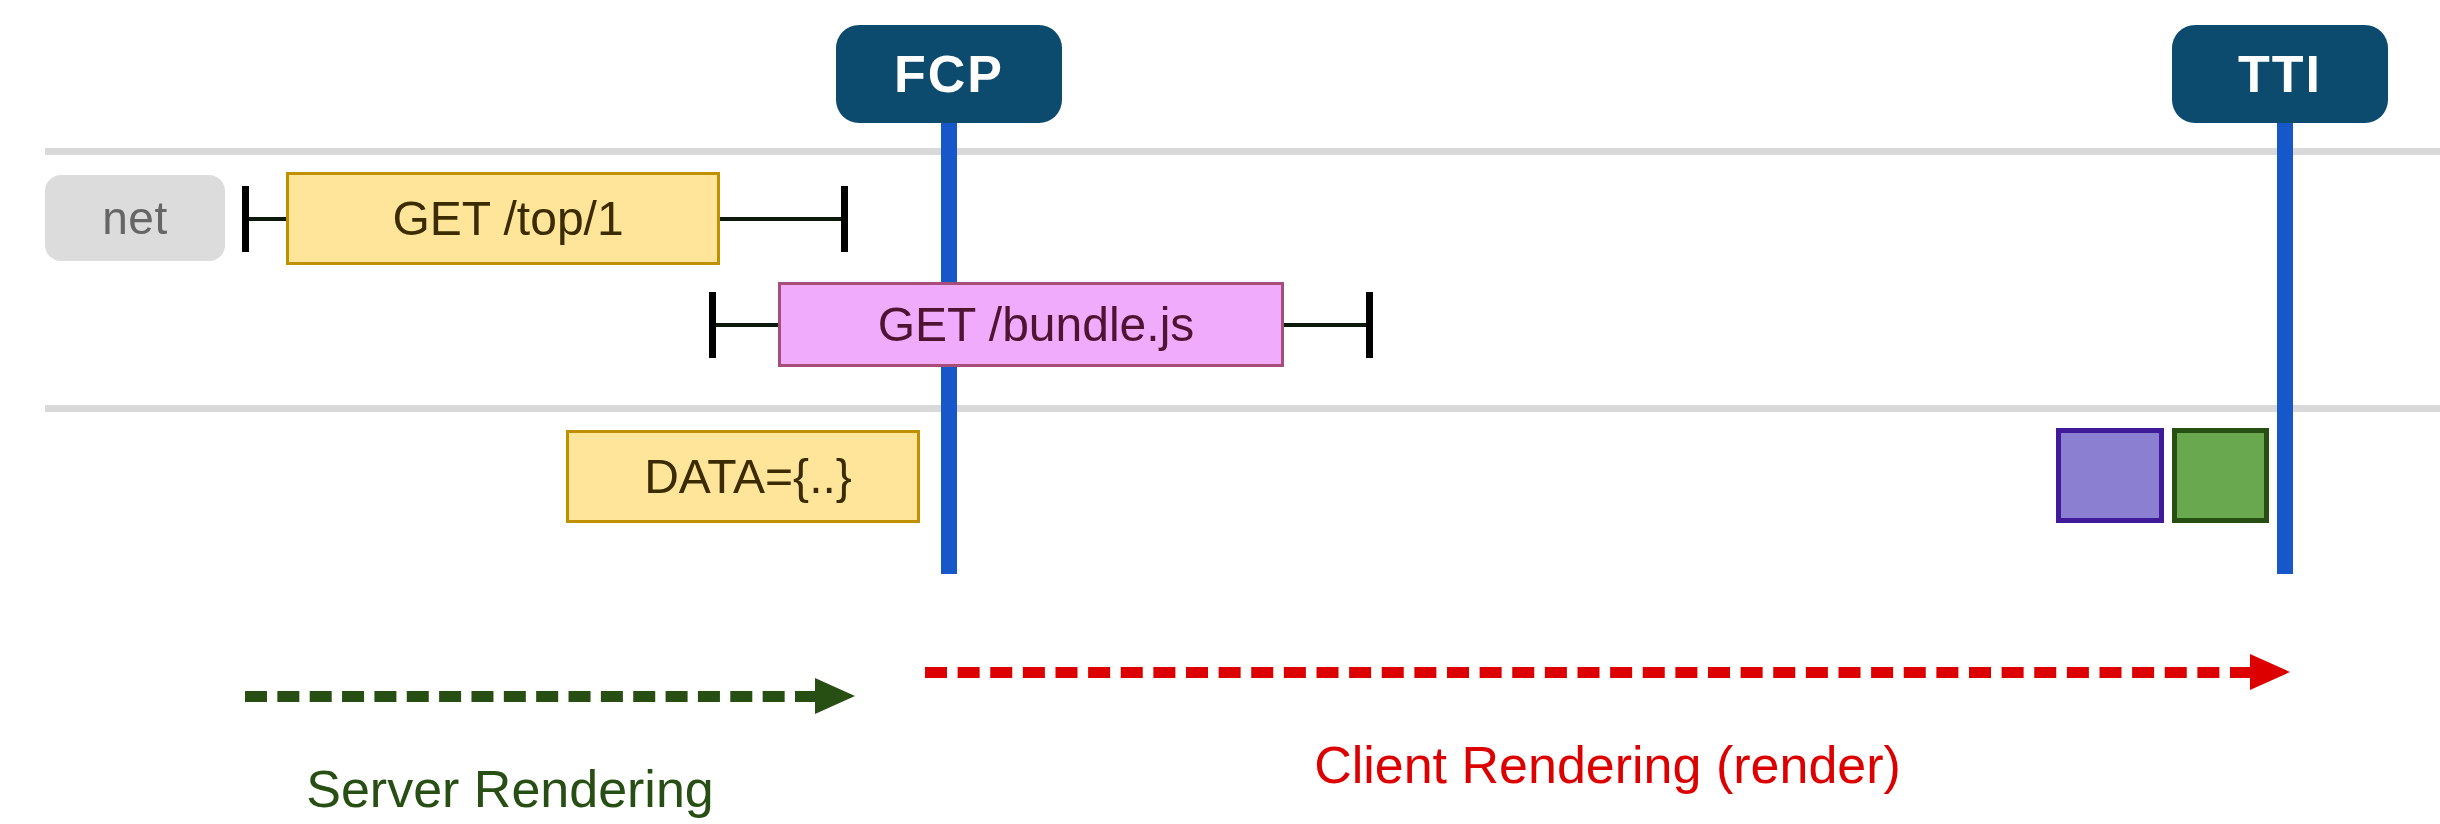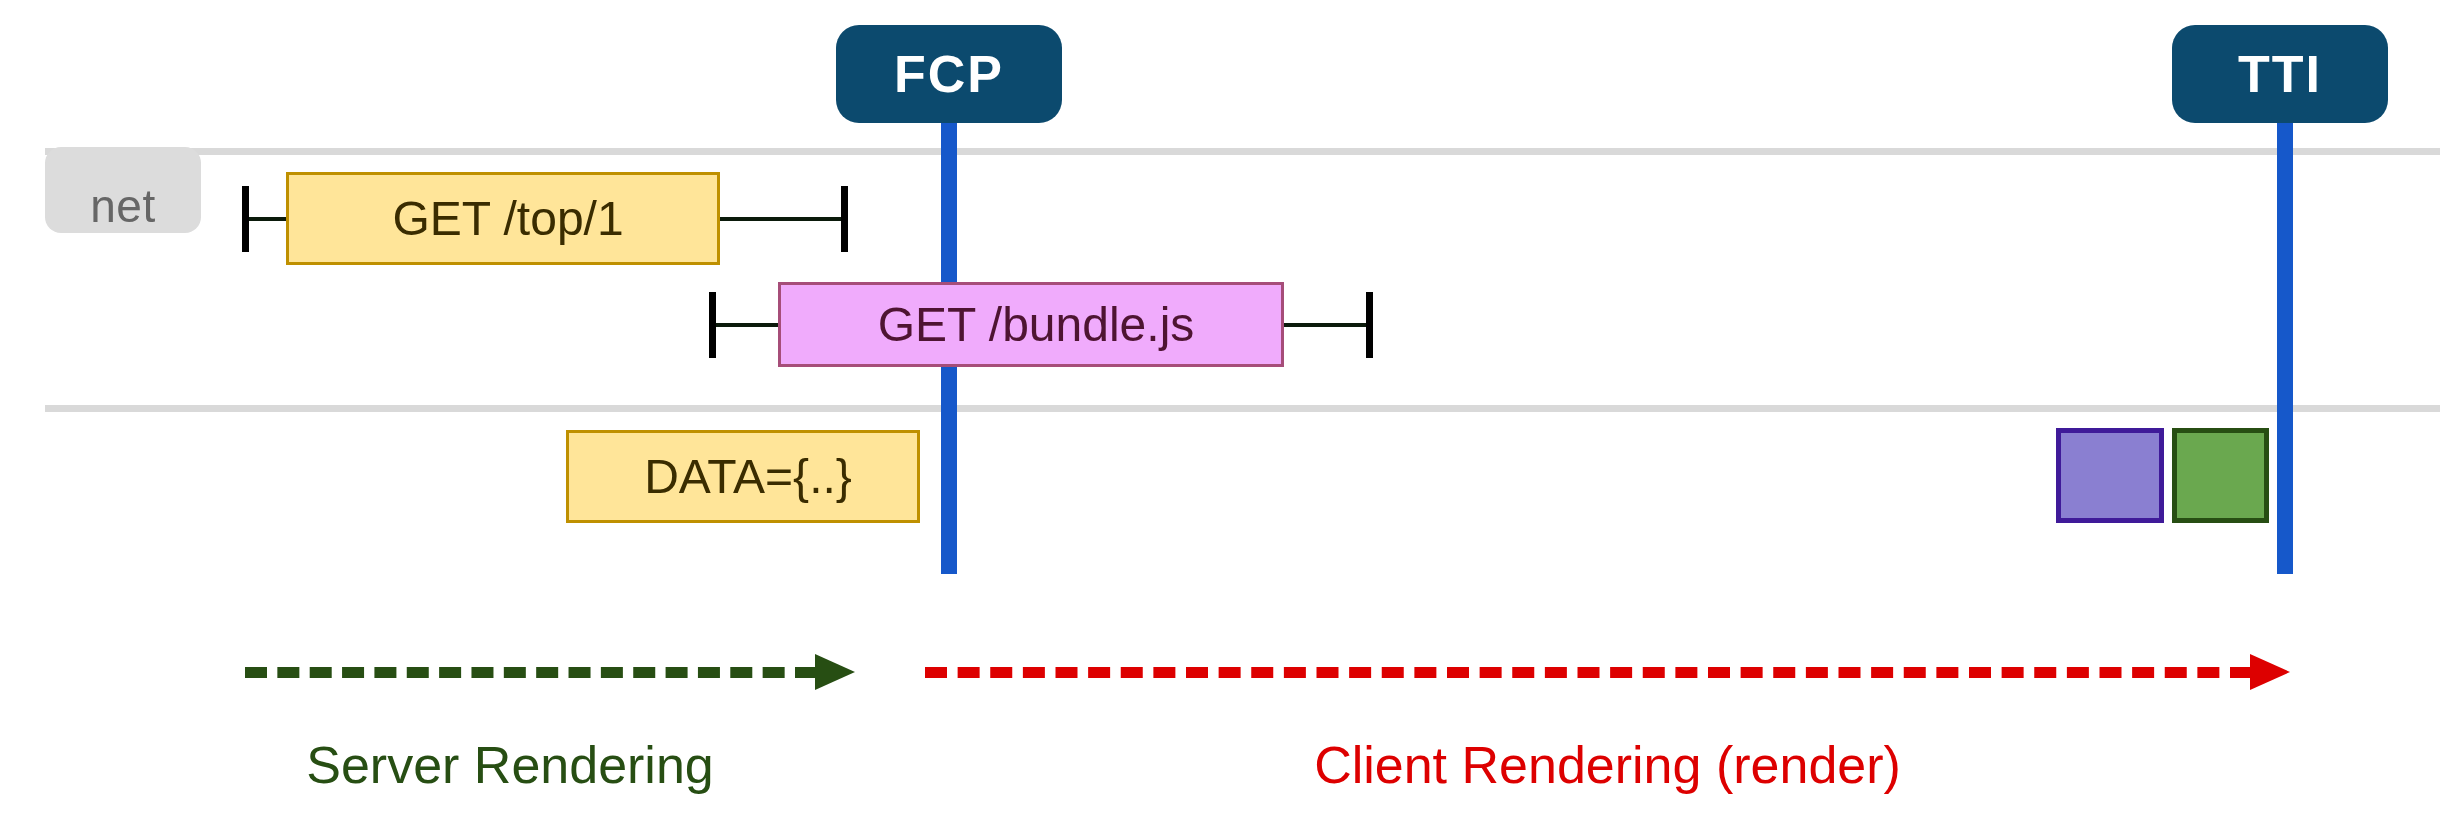--- a/index.html
+++ b/index.html
@@ -12,28 +12,29 @@
     position:relative;
   }
   #stage{position:absolute;left:0;top:0;width:2440px;height:824px;}
 
   
   .lane-rule{
     position:absolute;height:7px;background:#d9d9d9;left:45px;right:0;
   }
   .lane-tag{
     position:absolute;
-    width:156px;height:86px;
+    width:180px;height:86px;
     background:#dcdcdc;
     border-radius:16px;
-    display:flex;align-items:flex-end;justify-content:center;
+    display:flex;align-items:center;justify-content:center;
     color:#666666;
     font-size:46px;
     letter-spacing:.5px;
     z-index:4;
+    margin-top:28px;
   }
 
   
   .marker-line{
     position:absolute;
     width:16px;
     background:#1658ca;
     z-index:2;
   }
   .marker-badge{
@@ -89,21 +90,21 @@
     border-bottom:18px solid transparent;
     border-left:40px solid currentColor;
   }
   .phase-label{
     position:absolute;
     font-size:52px;
     white-space:nowrap;
     text-align:center;
     z-index:3;
   }
-  .green-phase{color:#274e13;}
+  .green-phase{color:#274e13;margin-top:24px;}
   .red-phase{color:#dd0000;}
 </style>
 </head>
 <body>
 
 <div id="stage">
 
   <div class="lane-rule" style="top:148px;"></div>
   <div class="lane-rule" style="top:405px;"></div>
 

